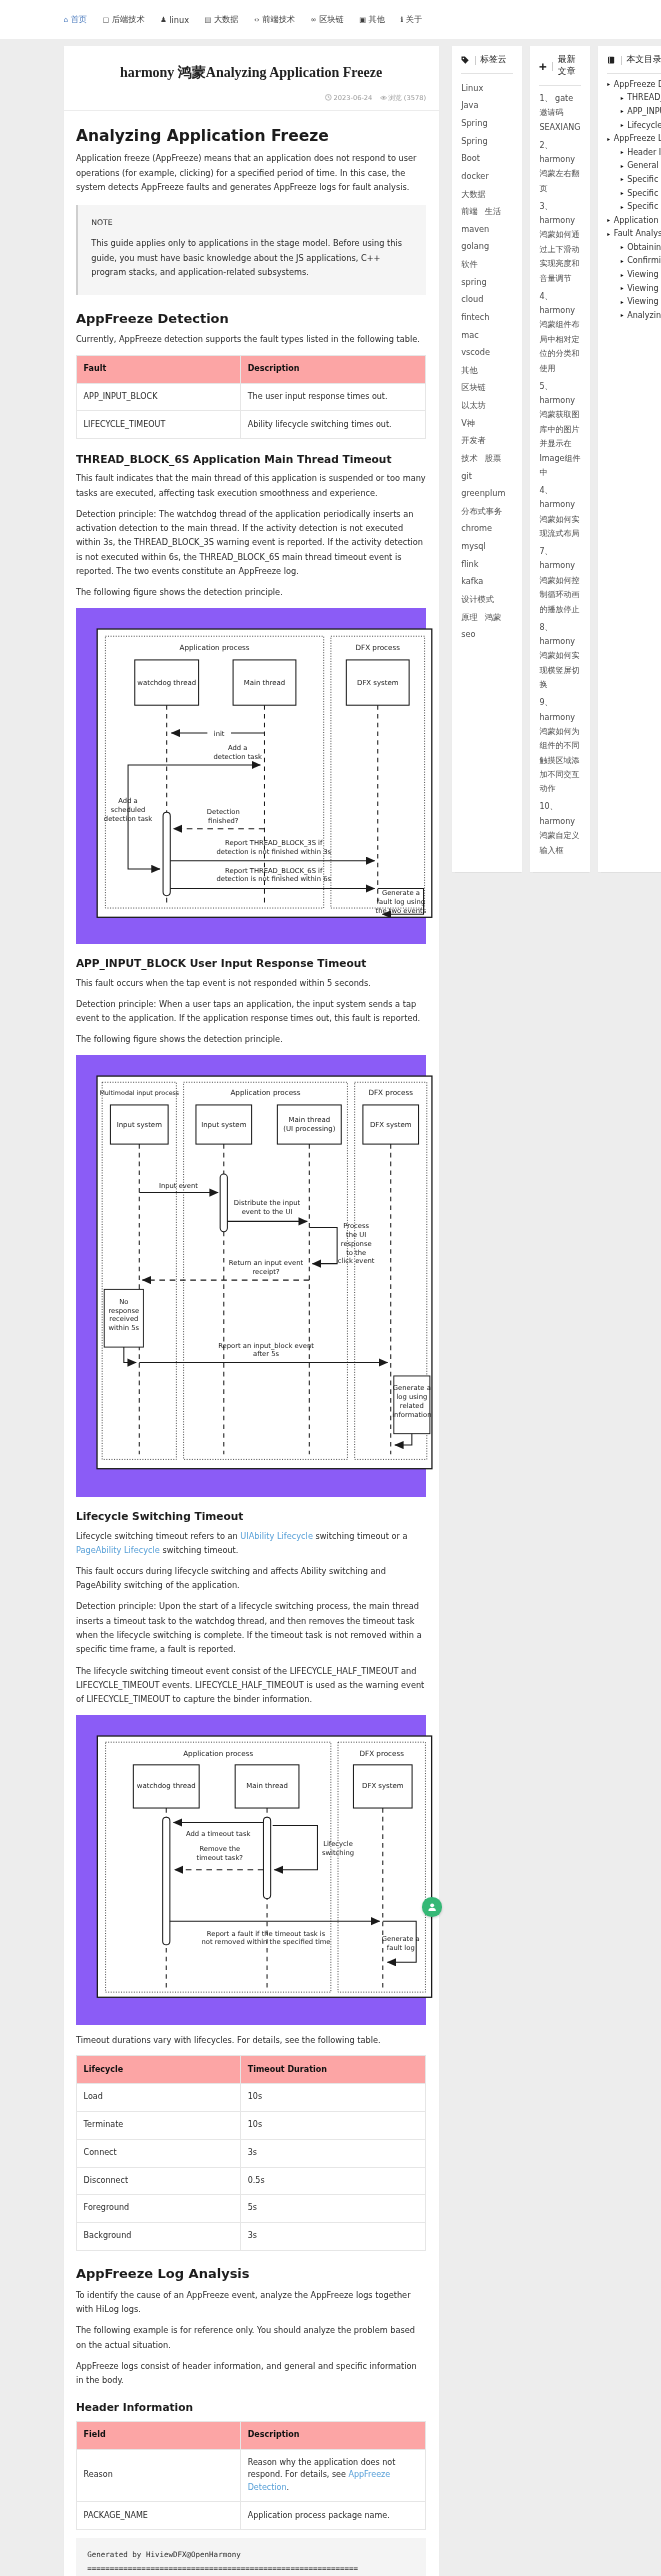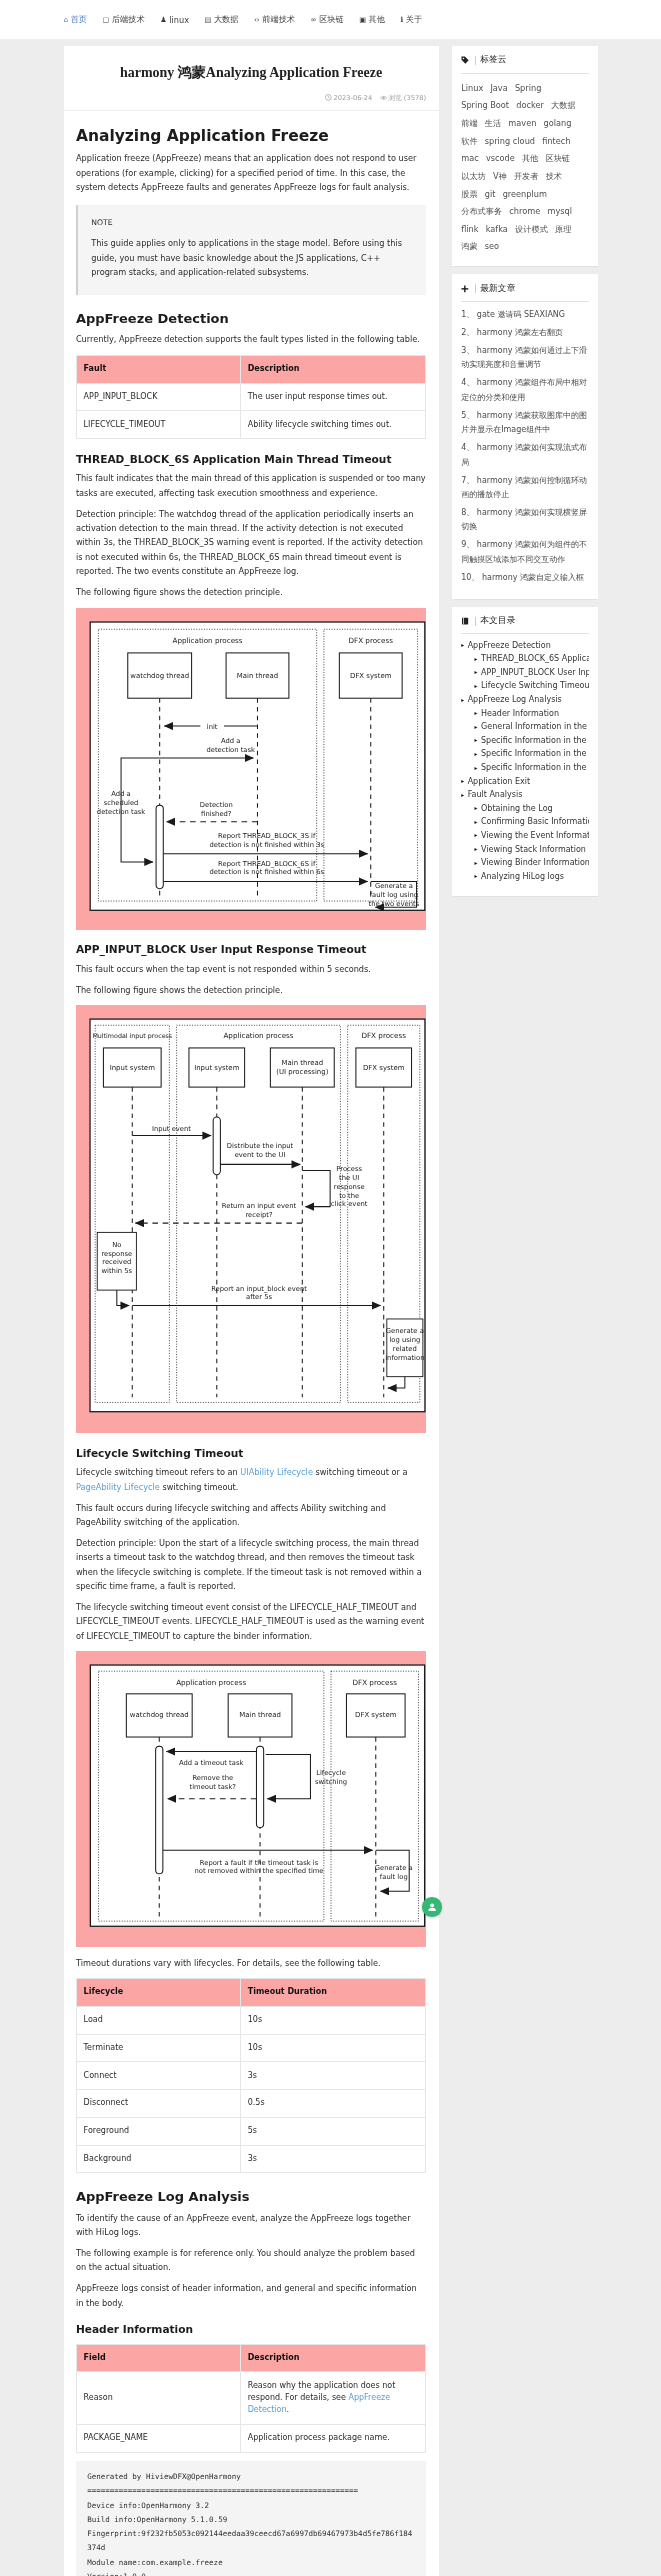--- a/index.html
+++ b/index.html
@@ -13,21 +13,21 @@
   
   .navbar { background:#fff; height:39px; }
   .nav-inner { width:535px; margin:0 auto; height:100%; display:flex; align-items:center; }
   .nav-list { list-style:none; margin:0; padding:0; display:flex; align-items:center; gap:15.5px; }
   .nav-item { display:flex; align-items:center; gap:2.6px; font-size:8.2px; color:#3d3d3d; cursor:pointer; }
   .nav-item.active { color:#4b7bbe; }
   .nav-ico { font-size:7.2px; line-height:1; }
   
   .container { width:535px; margin:7.2px auto 0; display:flex; align-items:flex-start; gap:13.4px; }
   .main-card { width:375px; background:#fff; box-shadow:0 0.5px 1px rgba(0,0,0,.05); }
-  .side { width:146px; display:flex; flex-direction:column; gap:8.2px; }
+  .side { width:146px; display:flex; flex-direction:row; gap:8.2px; }
   .side-card { background:#fff; padding:8.2px 9.3px 10.3px; box-shadow:0 0.5px 1px rgba(0,0,0,.05); }
   .side-head { display:flex; align-items:center; padding-bottom:6.2px; border-bottom:0.5px solid #e2e2e2; margin-bottom:6.2px; }
   .side-head .ico { width:8.2px; height:8.2px; display:inline-block; }
   .side-head .vbar { width:0.5px; height:9.3px; background:#ccc; margin:0 5.2px; }
   .side-title { font-size:8.8px; color:#222; }
   .tagcloud { line-height:2.15; }
   .tag { display:inline-block; margin-right:7.2px; font-size:8.2px; color:#4f4f4f; text-decoration:none; cursor:pointer; }
   .latest-item { font-size:8px; color:#4a4a4a; line-height:1.8; margin:3.6px 0; cursor:pointer; }
   .toc-list { list-style:none; margin:2.1px 0 0; padding:0; }
   .toc-item { font-size:8px; color:#333; margin:4.6px 0; white-space:nowrap; overflow:hidden; cursor:pointer; }
@@ -47,21 +47,21 @@
   .article p { font-size:8.2px; line-height:1.75; margin:6.7px 0; }
   .lnk { color:#58a0d8; text-decoration:none; cursor:pointer; }
   .note { background:#f5f5f5; border-left:2.1px solid #cfcfcf; padding:3.1px 13.4px 9.3px; margin:10.3px 0; }
   .note .note-title { font-size:7.7px; margin-top:8.2px; }
   .note p { font-size:8.2px; }
   table.tbl { width:100%; border-collapse:collapse; margin:8.2px 0; }
   .tbl th, .tbl td { border:0.5px solid #e6e6e6; padding:7.2px 6.7px; text-align:left;
     font-size:8px; line-height:1.55; color:#2b2b2b; vertical-align:middle; }
   .tbl th { background:#fca5a5; font-weight:bold; color:#111; }
   .tbl .c1 { width:47%; }
-  .figure { background:#fca5a5; padding:13px; margin:8.2px 0; }
+  .figure { background:#8b5cf6; padding:20px; margin:8.2px 0; }
   .fig { display:block; }
   .fig text { font-family:"DejaVu Sans","Liberation Sans",sans-serif; fill:#1b1b1b; font-size:13.2px; }
   .fig text.big { font-size:14px; }
   .fig text.box-label { font-size:13.5px; }
   .fig text.sm { font-size:12.3px; }
   .codeblock { background:#f4f4f4; padding:9.3px 11.3px; margin:8.2px 0; }
   .codeblock pre { margin:0; font-family:"DejaVu Sans Mono","Liberation Mono",monospace;
     font-size:7.5px; line-height:1.9; color:#2e2e2e; white-space:pre-wrap; word-break:break-all; }
   
   .fab { position:absolute; left:422px; top:1897px; width:19.6px; height:19.6px; border-radius:50%;
@@ -214,20 +214,21 @@
           <text x="345" y="421" text-anchor="middle"><tspan x="345" dy="0">Report THREAD_BLOCK_3S if</tspan><tspan x="345" dy="1.3em">detection is not finished within 3s</tspan></text>
           <line x1="144" y1="506" x2="541" y2="506" stroke="#1a1a1a" stroke-width="2" marker-end="url(#arw1)"></line>
           <text x="345" y="475" text-anchor="middle"><tspan x="345" dy="0">Report THREAD_BLOCK_6S if</tspan><tspan x="345" dy="1.3em">detection is not finished within 6s</tspan></text>
           <polyline points="547,506 636,506 636,556 556,556" fill="none" stroke="#1a1a1a" stroke-width="2" marker-end="url(#arw1)"></polyline>
           <text x="592" y="519" text-anchor="middle"><tspan x="592" dy="0">Generate a</tspan><tspan x="592" dy="1.3em">fault log using</tspan><tspan x="592" dy="1.3em">the two events</tspan></text>
         </svg>
       </div>
 
       <h3>APP_INPUT_BLOCK User Input Response Timeout</h3>
       <p>This fault occurs when the tap event is not responded within 5 seconds.</p>
+      <p>Detection principle: When a user taps an application, the input system sends a tap event to the application. If the application response times out, this fault is reported.</p>
       <p>The following figure shows the detection principle.</p>
 
       <div class="figure">
         <svg class="fig" width="338" height="402" viewBox="0 0 656 780">
           <defs>
             <marker id="arw2" markerWidth="11" markerHeight="9" refX="8.5" refY="4" orient="auto">
                 <path d="M0,0 L9,4 L0,8 Z" fill="#1a1a1a"></path>
               </marker>
           </defs>
           <rect x="2" y="2" width="650" height="762" fill="#fff" stroke="#1a1a1a" stroke-width="2.5"></rect>

